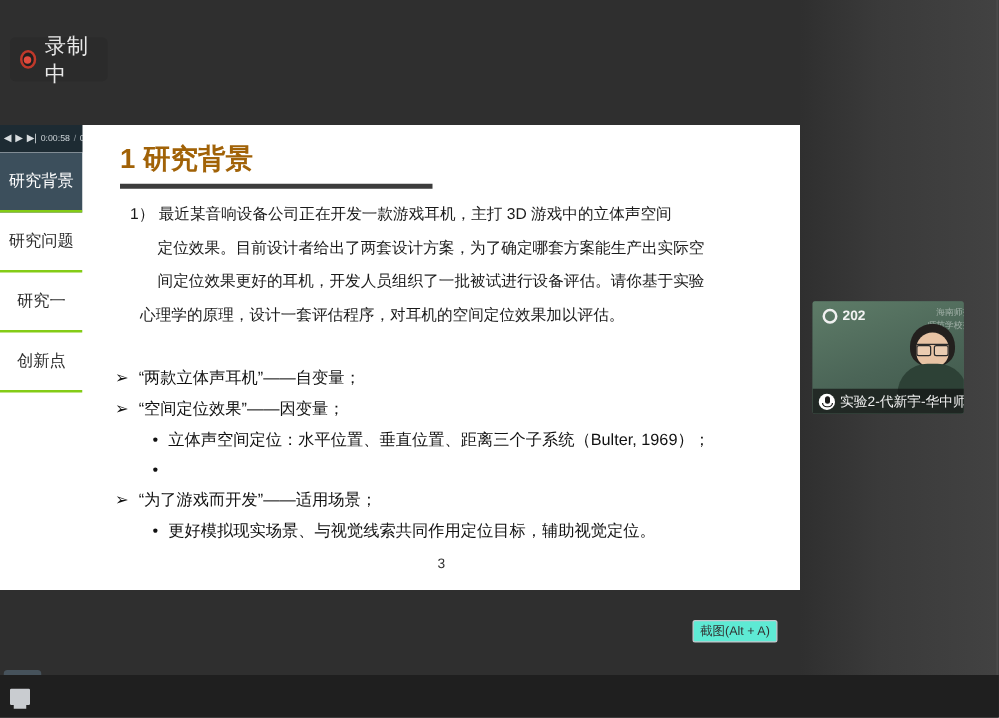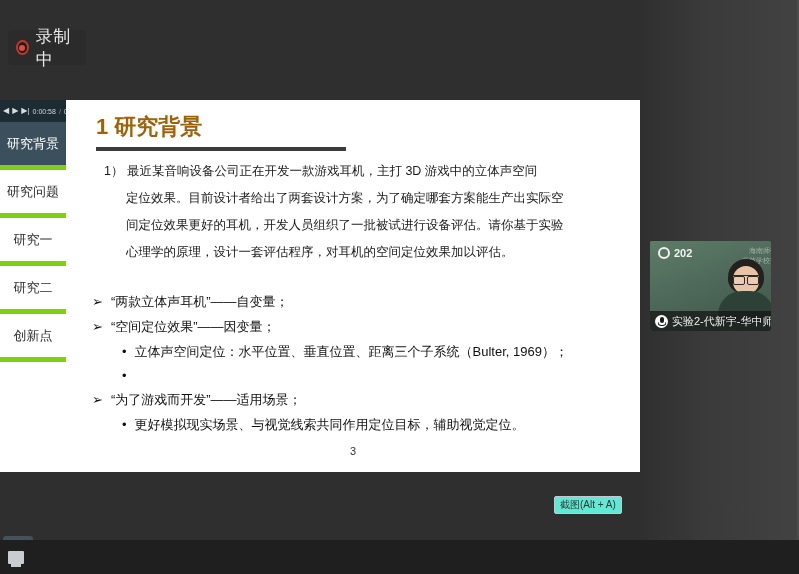--- a/index.html
+++ b/index.html
@@ -128,21 +128,21 @@
     height: 350px;
     background: #fff;
   }
   .nav-item {
     height: 48px;
     display: flex;
     align-items: center;
     justify-content: center;
     font-size: 13px;
     color: #2c2c2c;
-    border-bottom: 5px solid #84cc16;
+    border-bottom: 2px solid #84cc16;
     box-sizing: border-box;
     font-family: "Liberation Sans", sans-serif;
   }
   .nav-item.active {
     background: #3c4f5c;
     color: #fff;
   }
 
   .slide-body {
     position: absolute;
@@ -477,36 +477,33 @@
       <div class="nav-item active">
         <span>研究背景</span>
       </div>
       <div class="nav-item">
         <span>研究问题</span>
       </div>
       <div class="nav-item">
         <span>研究一</span>
       </div>
       <div class="nav-item">
-        <span>研究二</span>
-      </div>
-      <div class="nav-item">
         <span>创新点</span>
       </div>
     </div>
 
     <div class="slide-body">
       <div class="slide-title">1 研究背景</div>
       <div class="title-rule"></div>
 
       <div class="para">
         <div>1） 最近某音响设备公司正在开发一款游戏耳机，主打 3D 游戏中的立体声空间</div>
         <div style="margin-left:22px">定位效果。目前设计者给出了两套设计方案，为了确定哪套方案能生产出实际空</div>
         <div style="margin-left:22px">间定位效果更好的耳机，开发人员组织了一批被试进行设备评估。请你基于实验</div>
-        <div style="margin-left:22px">心理学的原理，设计一套评估程序，对耳机的空间定位效果加以评估。</div>
+        <div style="margin-left:8px">心理学的原理，设计一套评估程序，对耳机的空间定位效果加以评估。</div>
       </div>
 
       <div class="bullets">
         <div class="b1">
           <span class="mark">➢</span>
           <span>“两款立体声耳机”——自变量；</span>
         </div>
         <div class="b1">
           <span class="mark">➢</span>
           <span>“空间定位效果”——因变量；</span>

